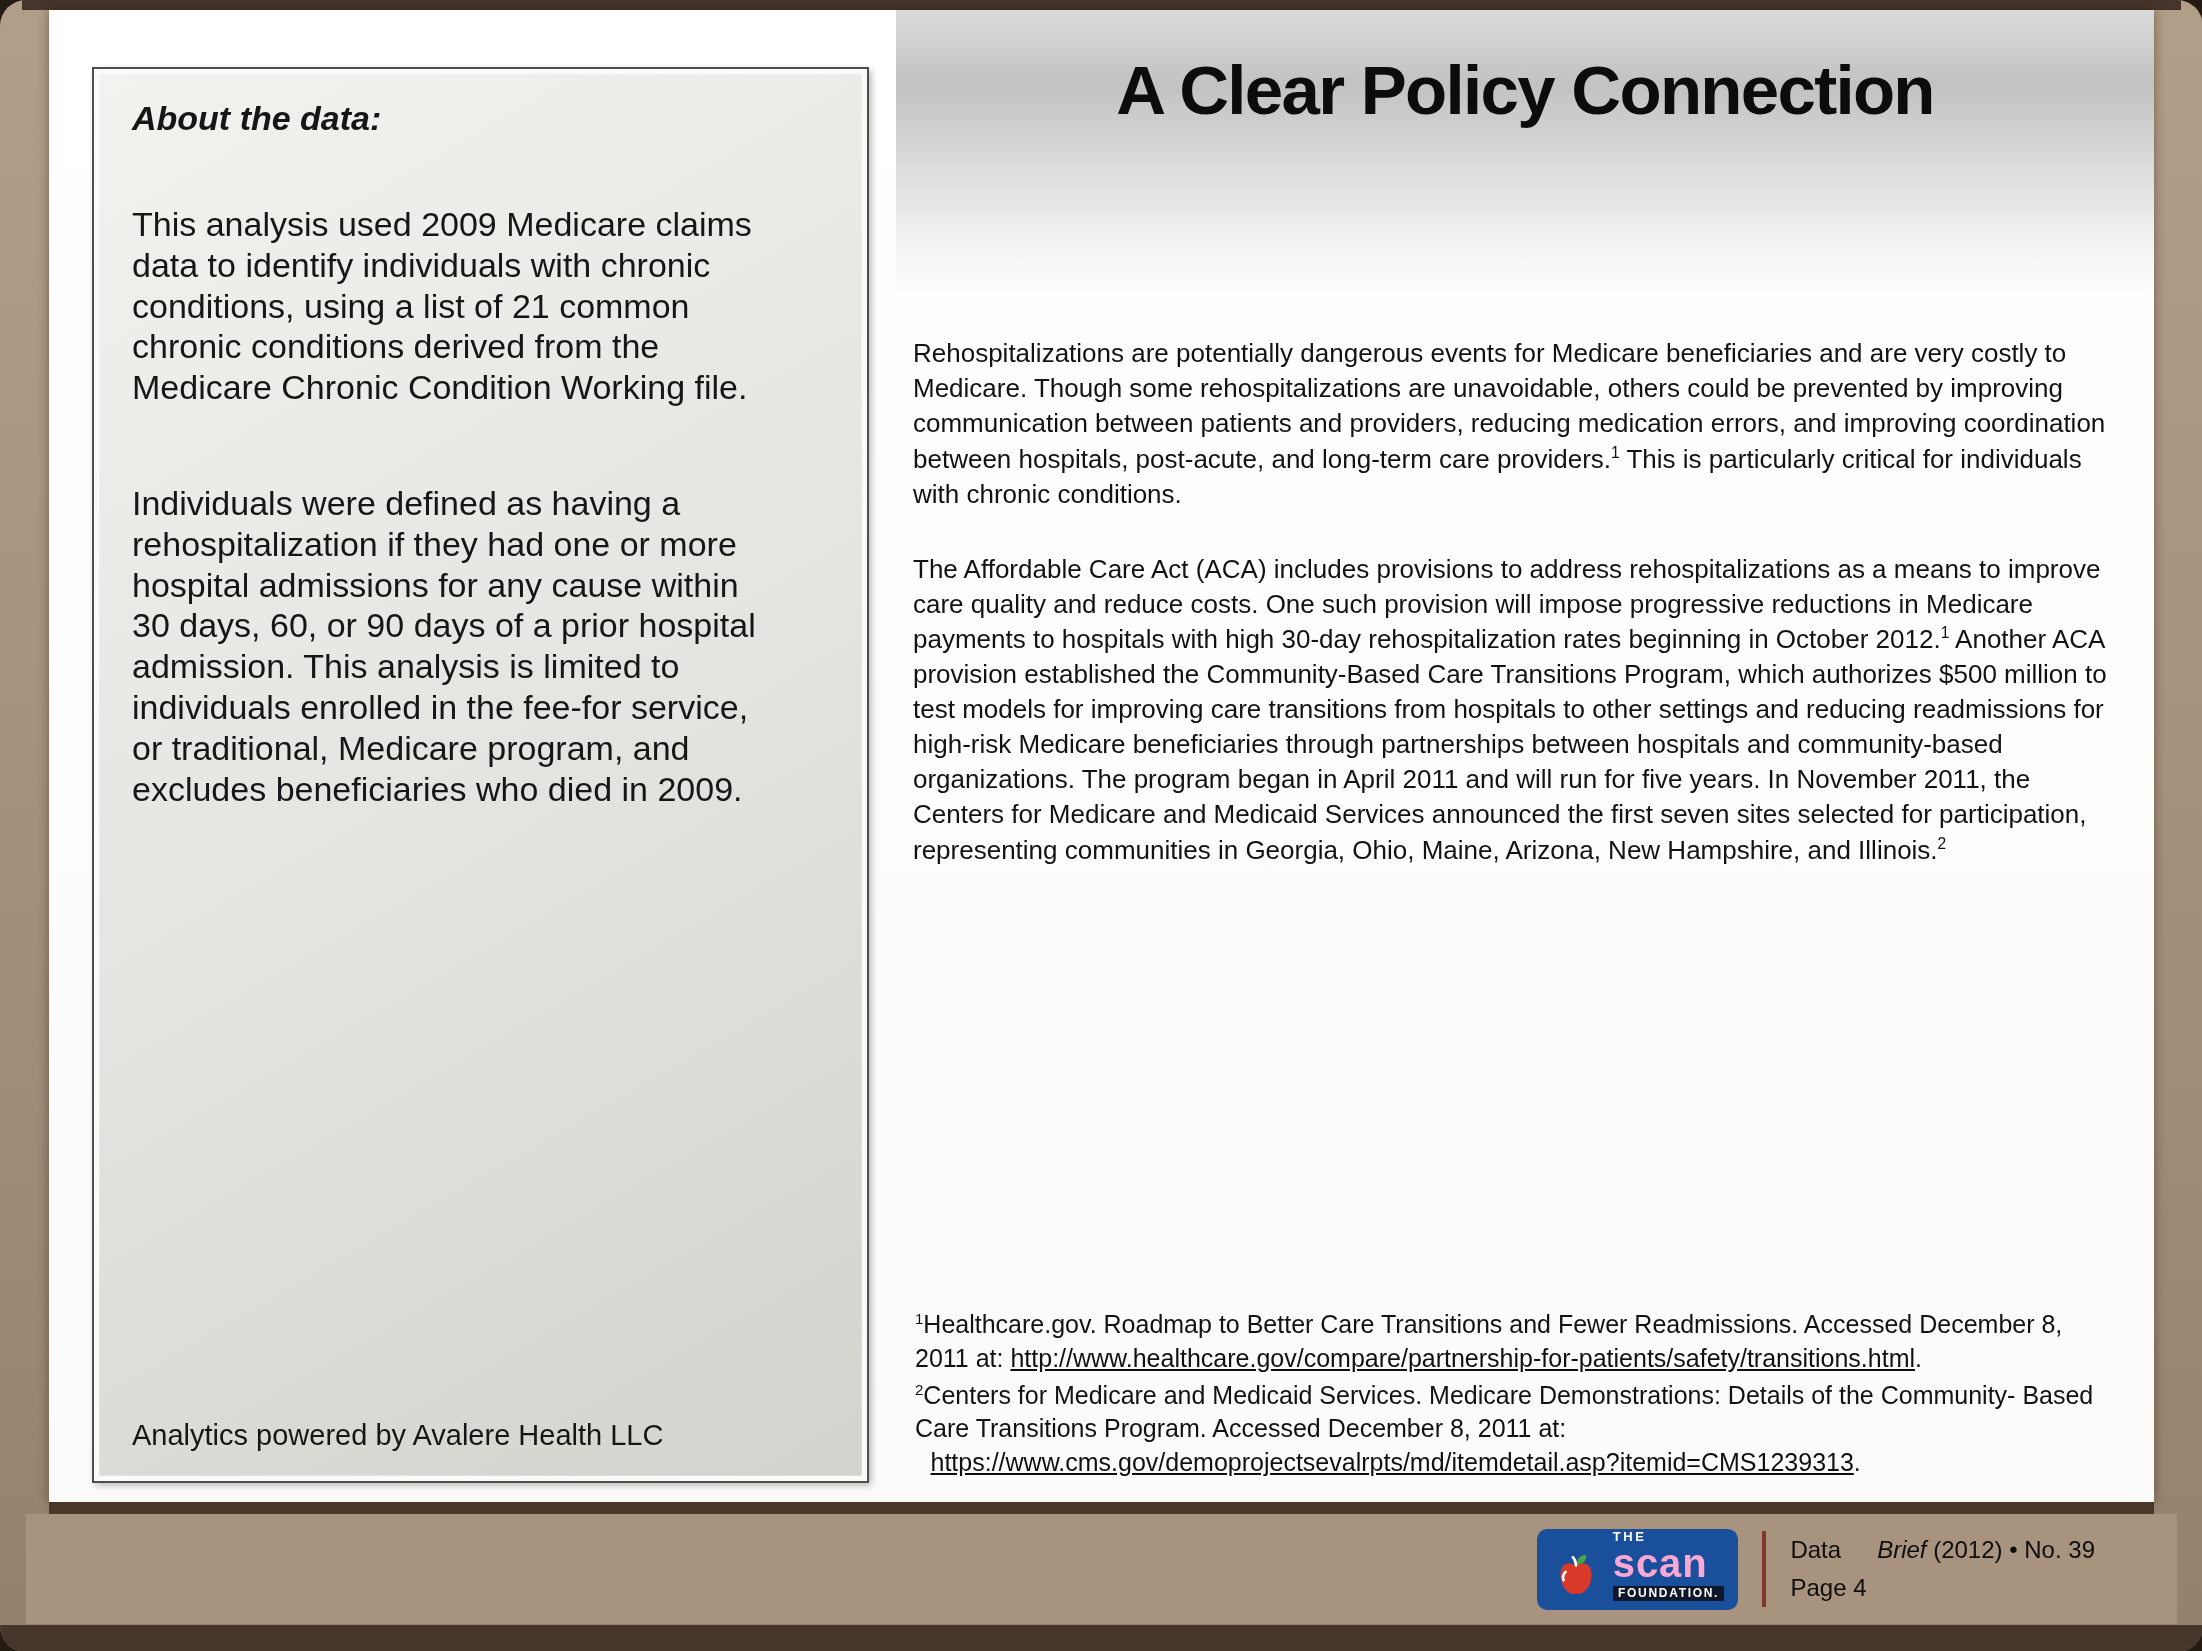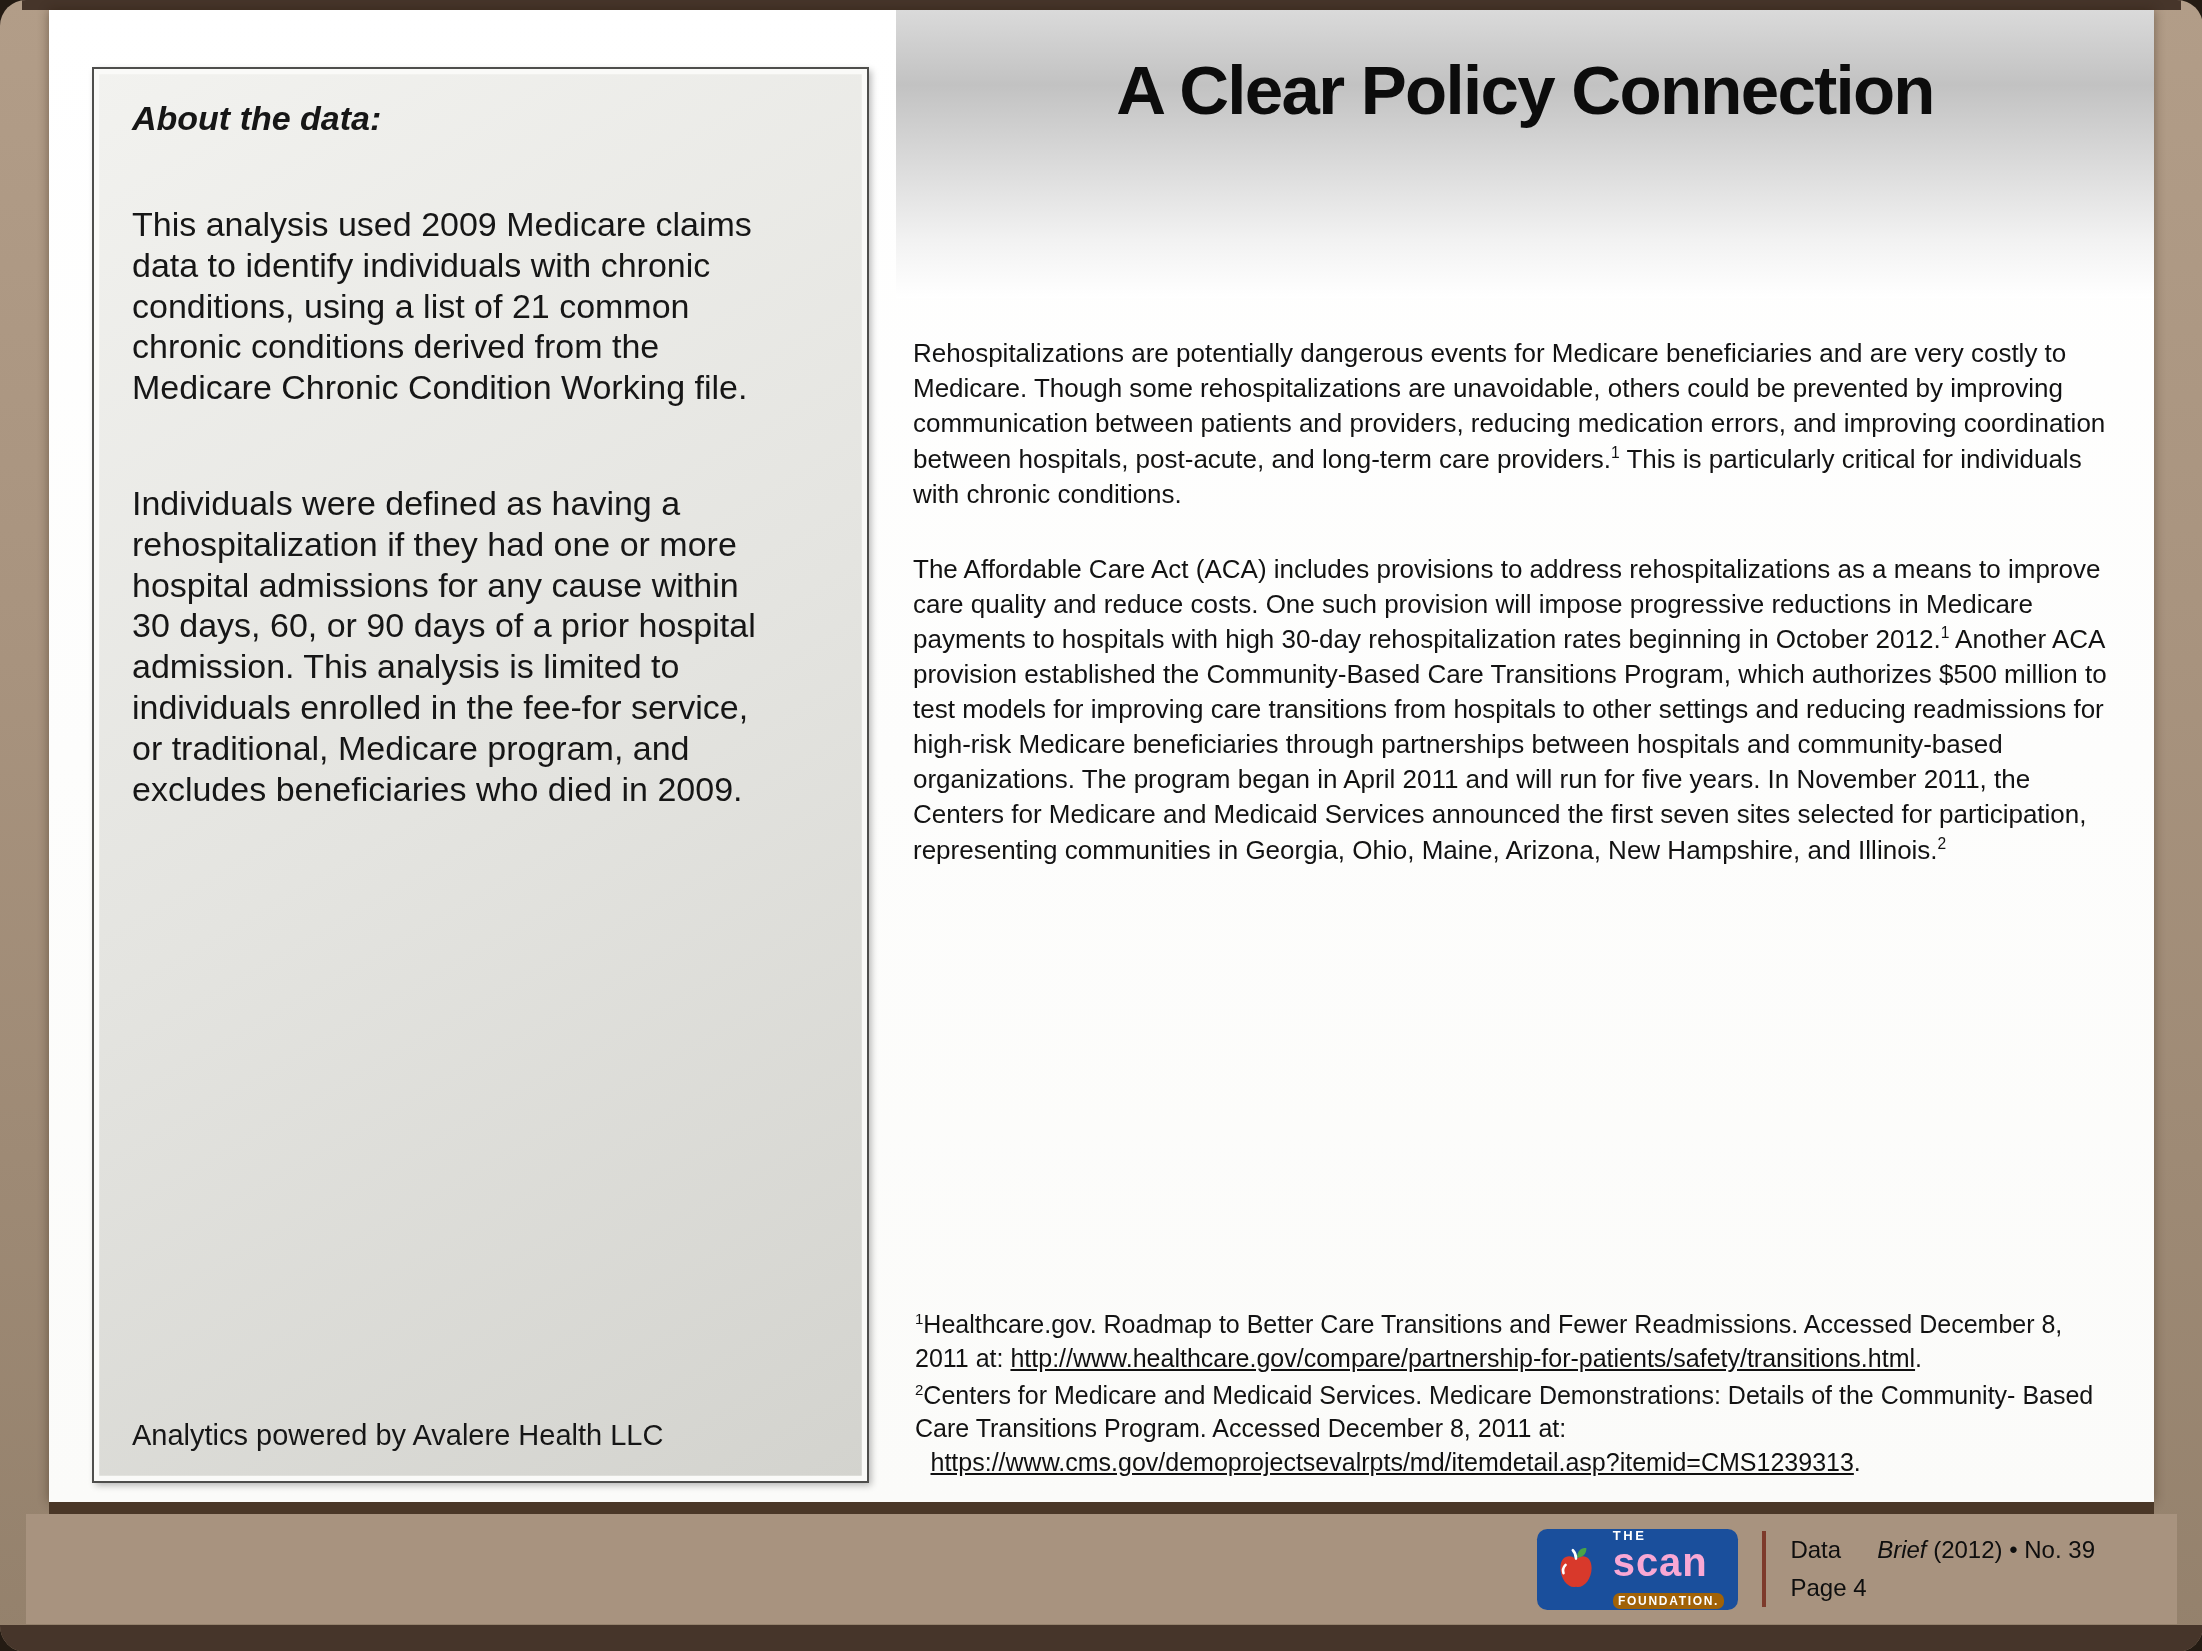--- a/index.html
+++ b/index.html
@@ -46,27 +46,27 @@
   .body-text p + p { margin-top:40px; }
   sup { font-size:60%; vertical-align:super; line-height:0; }
 
   .footnotes { margin-top:auto; padding:0 47px 22.4px 19px; font-size:25px; line-height:1.35; color:#121212; }
   .footnote { margin-top:3.4px; }
   .link { color:#101010; text-decoration:underline; cursor:pointer; }
   .fn-break { display:block; padding-left:15.5px; }
 
   
   .scan-logo { height:81px; background:#1a4f9c; border-radius:10.3px;
-               display:flex; align-items:center; gap:12px; padding:8.6px 13.8px; }
+               display:flex; align-items:flex-end; gap:12px; padding:8.6px 13.8px; }
   .logo-apple { width:50px; height:50px; }
   .logo-stack { display:flex; flex-direction:column; align-items:flex-start; line-height:1; }
   .logo-the { font-size:13px; color:#ffffff; letter-spacing:2.6px; font-weight:bold; }
   .logo-scan { font-size:40px; color:#f9a8d4; font-weight:bold; letter-spacing:0.9px; }
-  .logo-foundation { font-size:12px; color:#ffffff; background:#a16207; padding:1.7px 5.2px;
-                     letter-spacing:1.7px; font-weight:bold; margin-top:11px;border-radius:7px; }
+  .logo-foundation { font-size:12px; color:#ffffff; background:#0f172a; padding:1.7px 5.2px;
+                     letter-spacing:1.7px; font-weight:bold; margin-top:3px; }
 
   .footer-sep { width:4.3px; height:76px; background:#7d3a2b; }
   .footer-meta { font-size:24px; color:#0e0e0e; line-height:1.6; }
   .footer-meta i { font-style:italic;margin-left:36px; }
 </style>
 </head>
 <body>
 
 <div class="stage">
 

